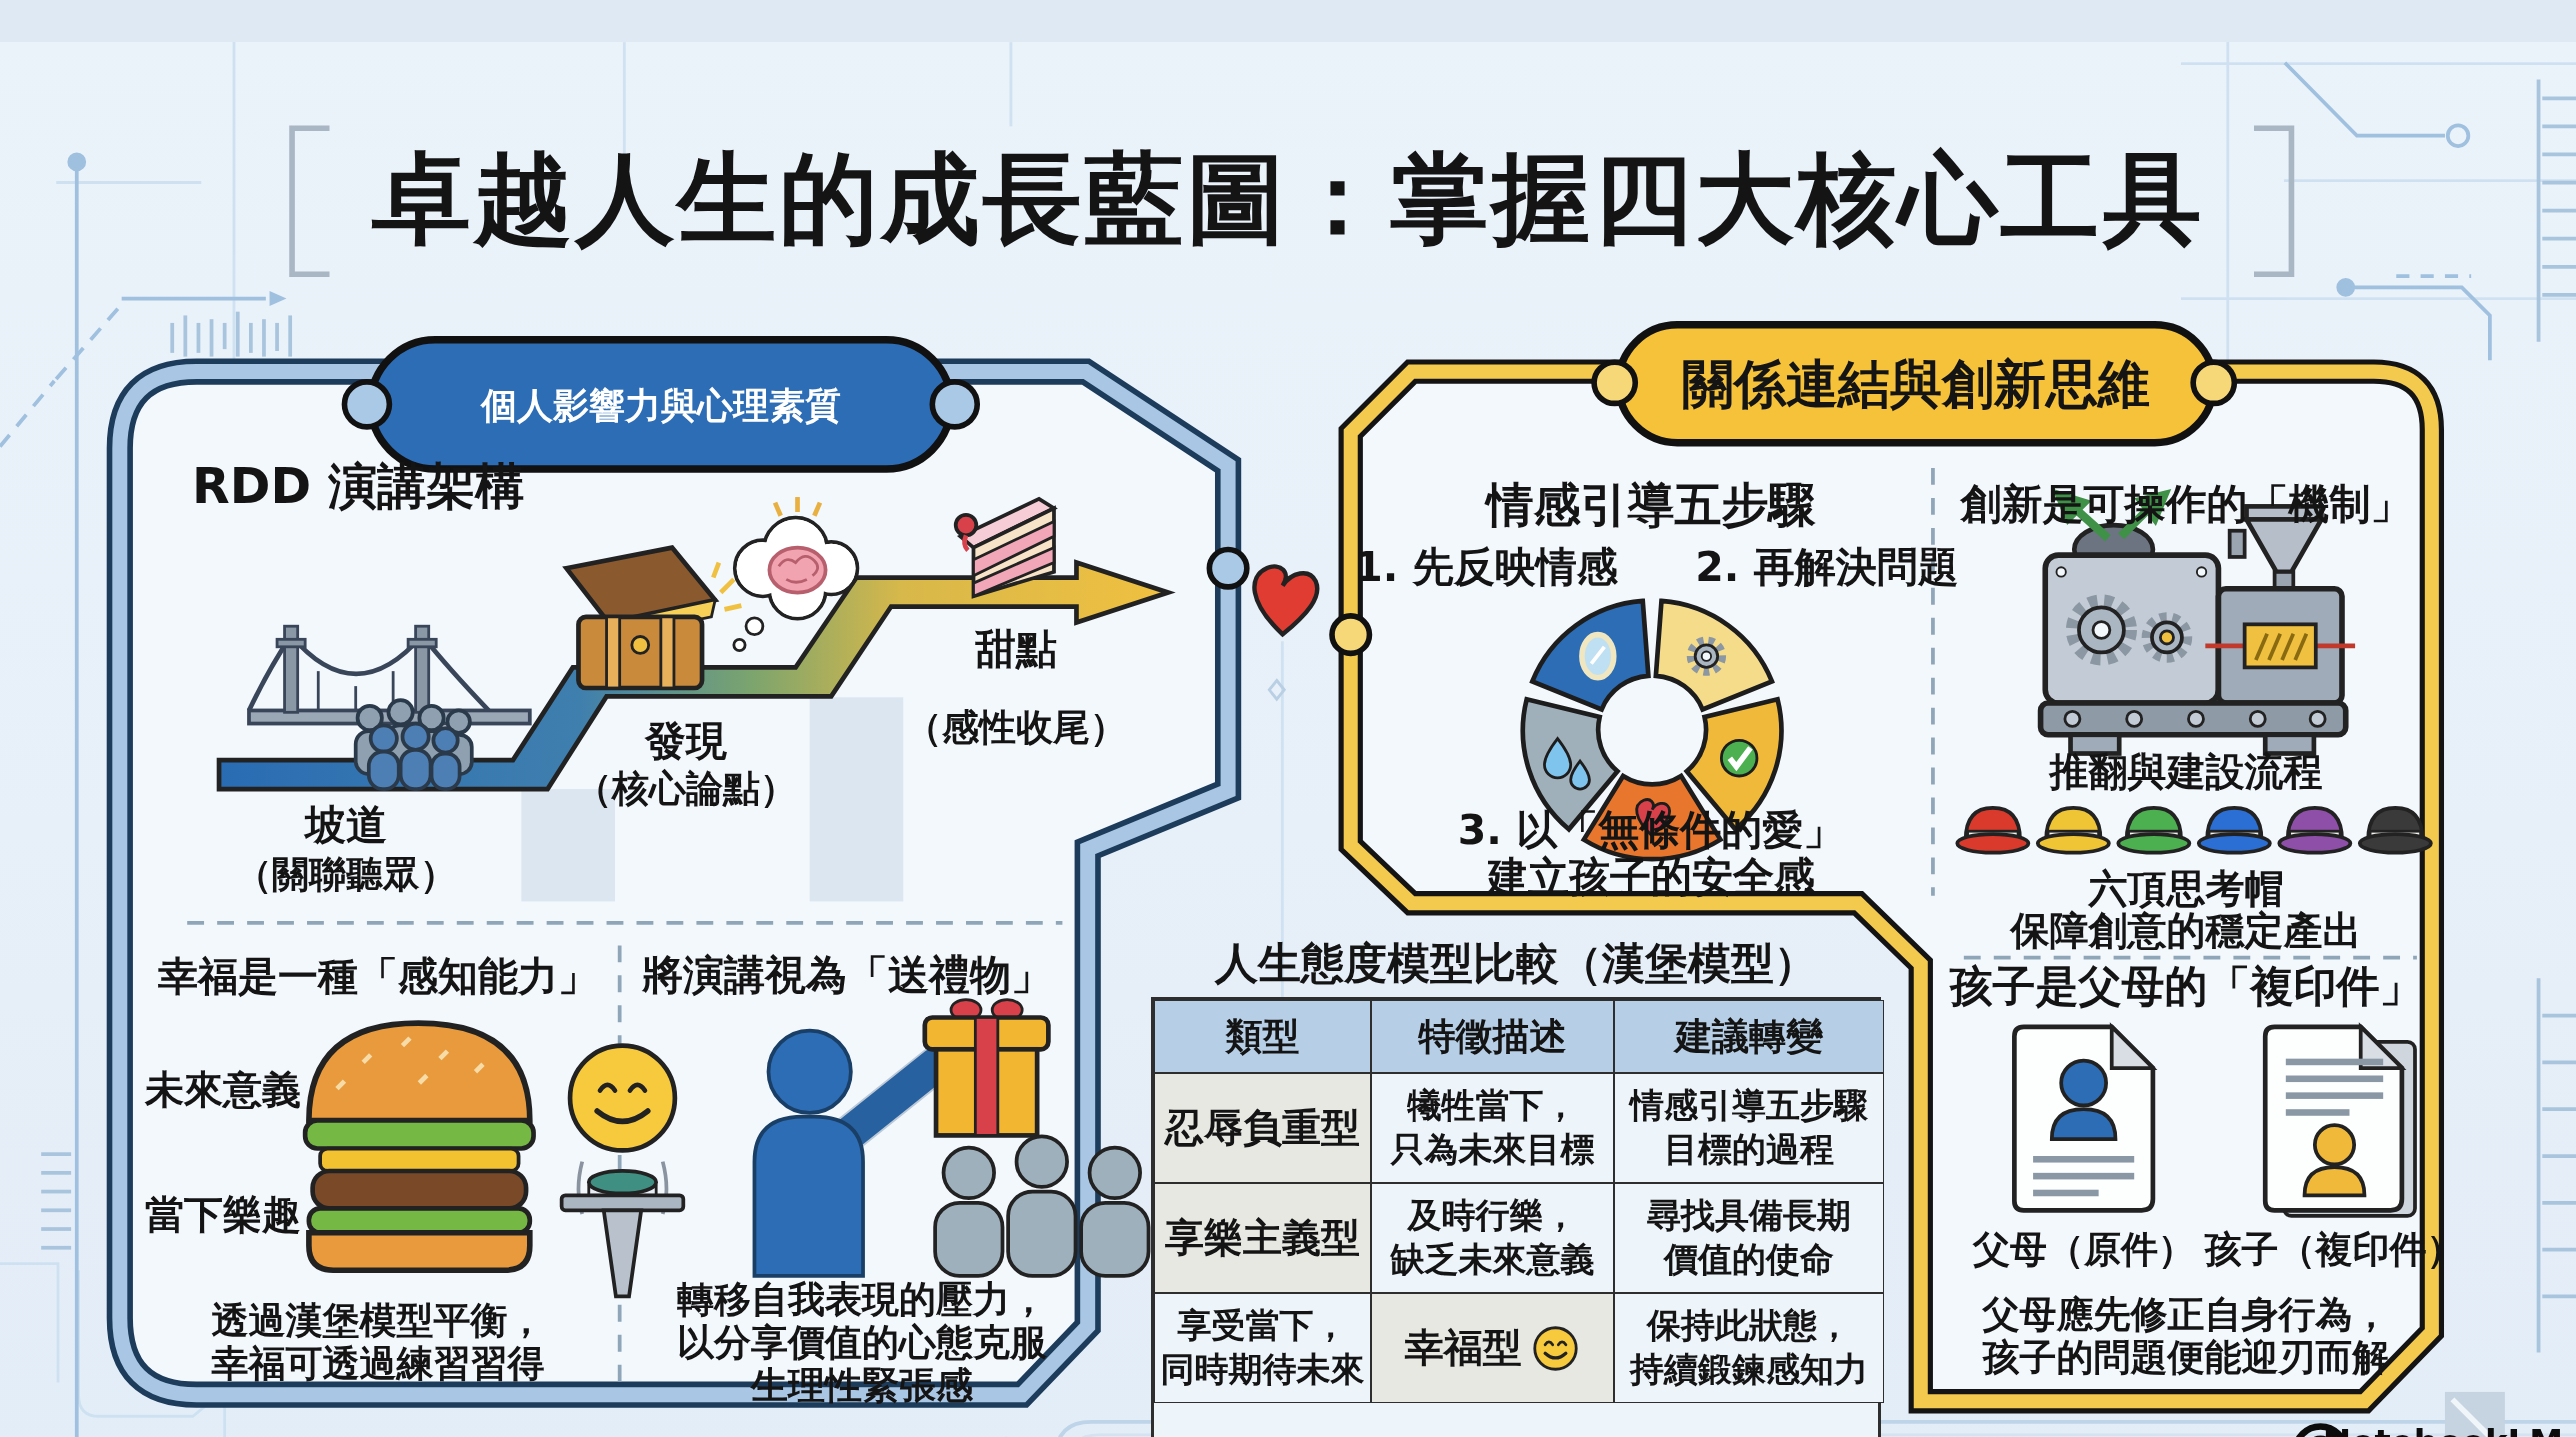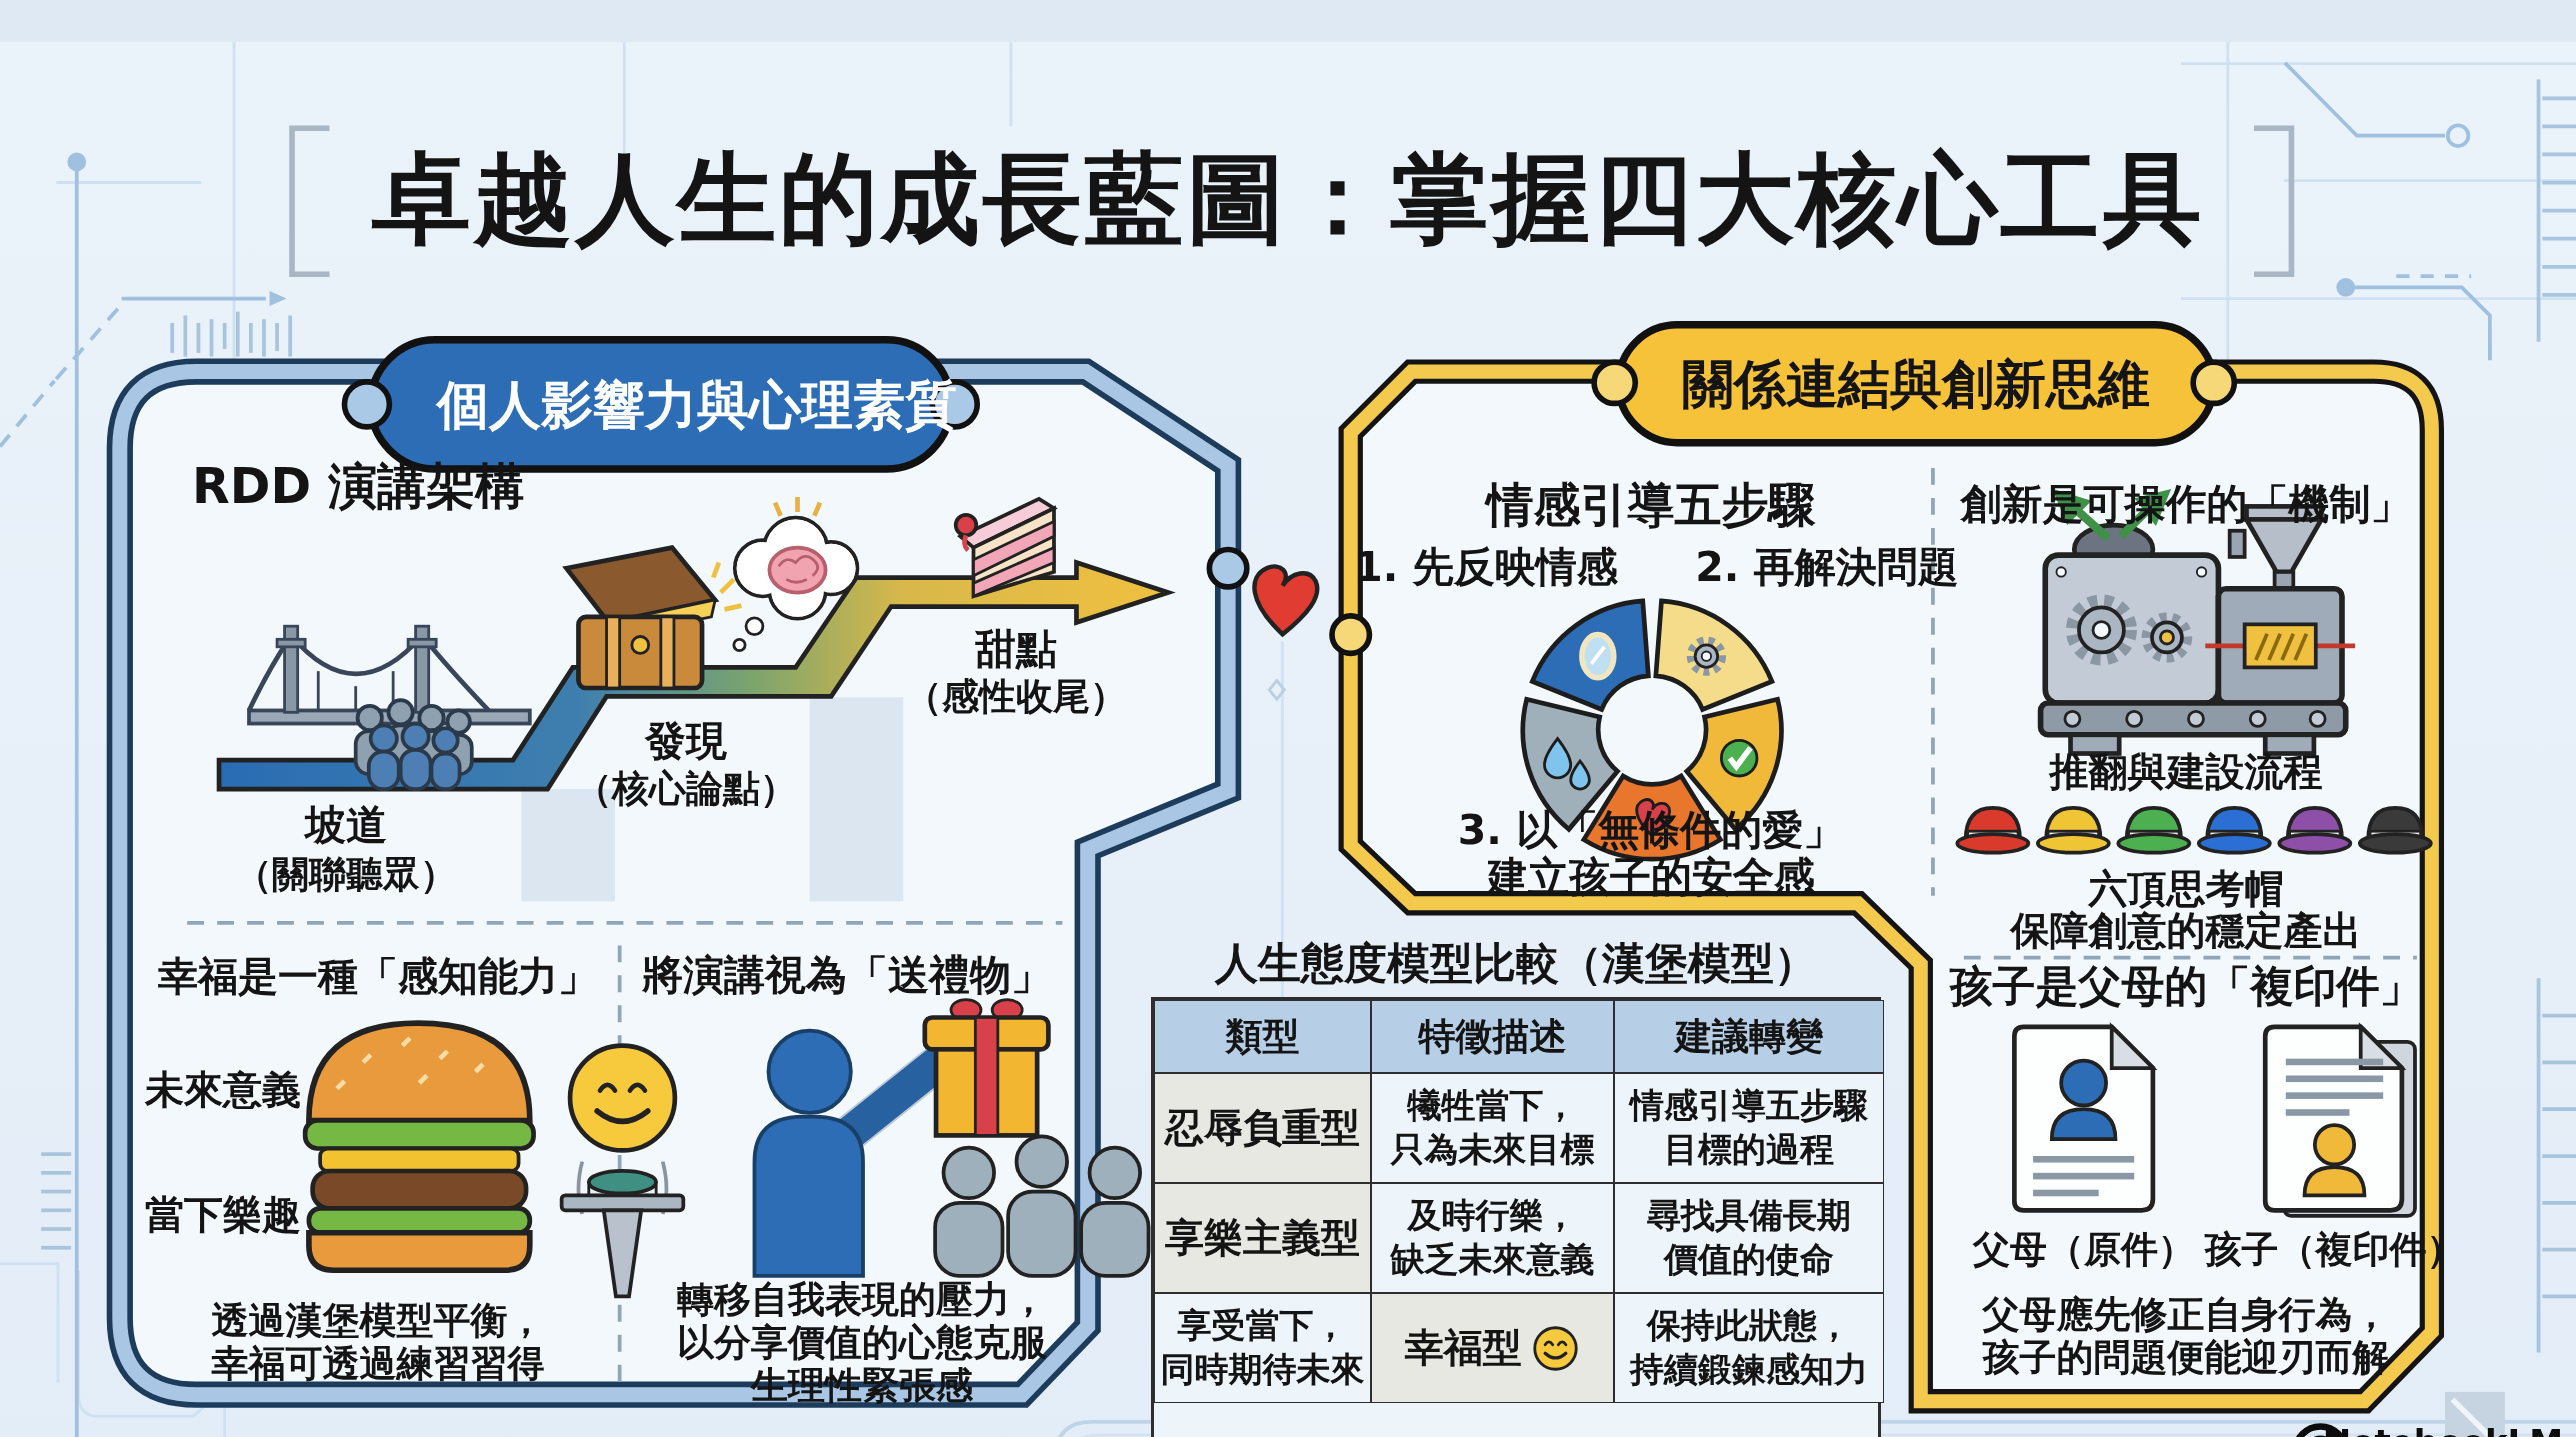--- a/index.html
+++ b/index.html
@@ -420,30 +420,30 @@
 
   <g fill="none" stroke="#0c0c0c" stroke-width="7" stroke-linecap="round">
     <path d="M2452,1506 A27,27 0 0 1 2506,1506"></path>
     <path d="M2465,1506 A14,14 0 0 1 2493,1506"></path>
     <circle cx="2479" cy="1505" r="4" fill="#0c0c0c" stroke="none"></circle>
   </g>
 </svg>
 
 <div class="t heavy" style="left:1288px;top:157px;font-size:99px;">卓越人生的成長藍圖：掌握四大核心工具</div>
 
-<div class="t w" style="left:697px;top:364px;font-size:52px;">個人影響力與心理素質</div>
+<div class="t w" style="left:661px;top:364px;font-size:36px;">個人影響力與心理素質</div>
 <div class="t" style="left:1916px;top:343px;font-size:52px;">關係連結與創新思維</div>
 
 <div class="tl" style="left:192px;top:412px;font-size:49px;">RDD 演講架構</div>
 <div class="t" style="left:346px;top:784px;font-size:41px;">坡道</div>
 <div class="t" style="left:346px;top:833px;font-size:37px;">（關聯聽眾）</div>
 <div class="t" style="left:686px;top:700px;font-size:41px;">發現</div>
 <div class="t" style="left:686px;top:747px;font-size:37px;">（核心論點）</div>
 <div class="t" style="left:1016px;top:608px;font-size:41px;">甜點</div>
-<div class="t" style="left:1016px;top:655px;font-size:37px;">（感性收尾）</div>
+<div class="t" style="left:1016px;top:686px;font-size:37px;">（感性收尾）</div>
 
 <div class="t" style="left:378px;top:934px;font-size:40px;">幸福是一種「感知能力」</div>
 <div class="t" style="left:223px;top:1048px;font-size:39px;">未來意義</div>
 <div class="t" style="left:223px;top:1173px;font-size:39px;">當下樂趣</div>
 <div class="t" style="left:378px;top:1279px;font-size:37px;">透過漢堡模型平衡，</div>
 <div class="t" style="left:378px;top:1322px;font-size:37px;">幸福可透過練習習得</div>
 
 <div class="t" style="left:847px;top:934px;font-size:41px;">將演講視為「送禮物」</div>
 <div class="t" style="left:862px;top:1258px;font-size:37px;">轉移自我表現的壓力，</div>
 <div class="t" style="left:862px;top:1301px;font-size:37px;">以分享價值的心態克服</div>

